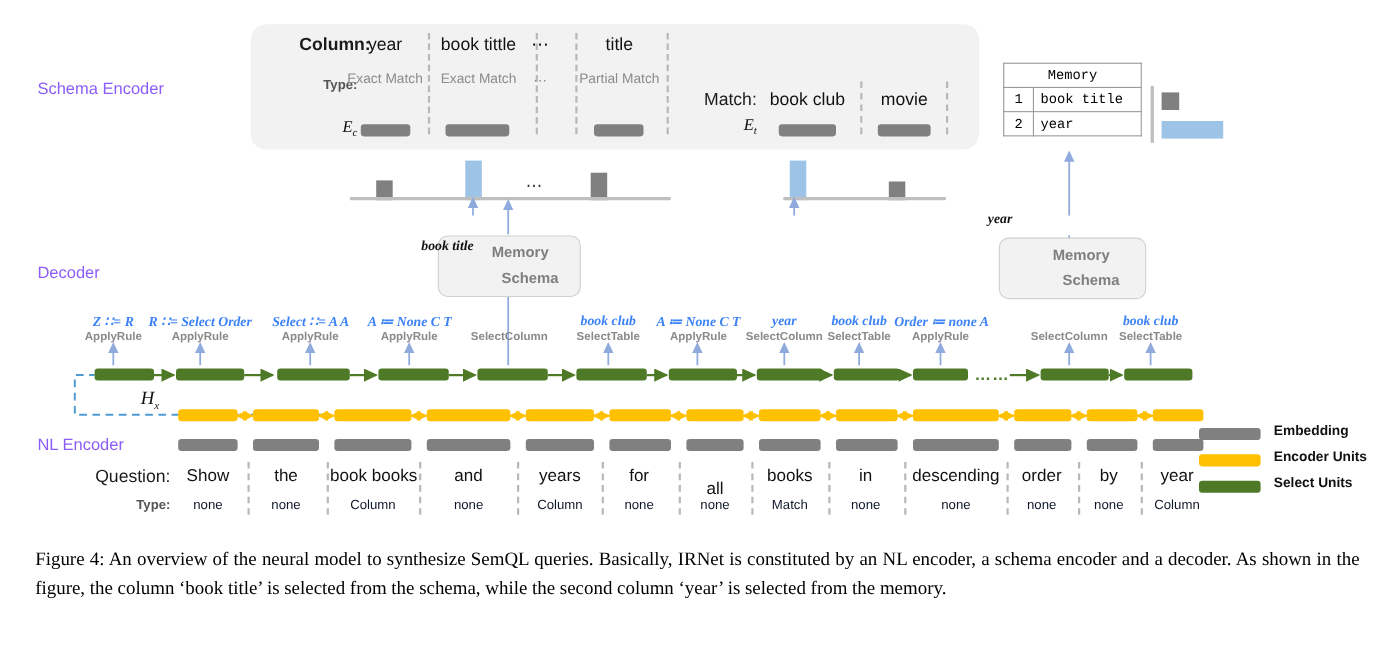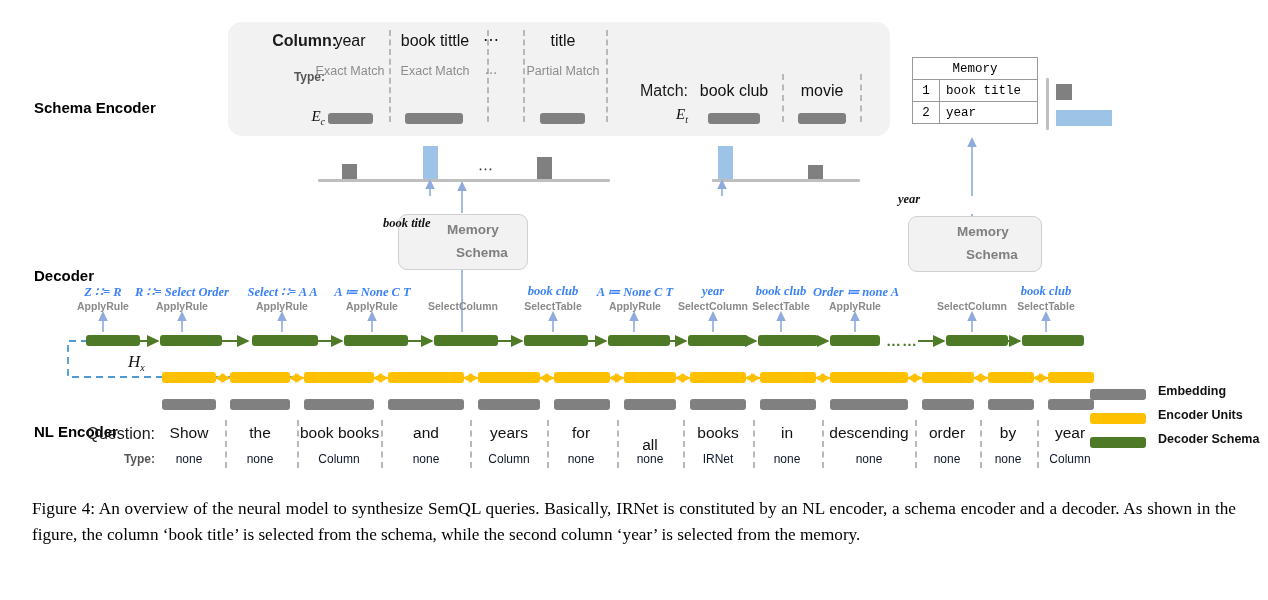--- a/index.html
+++ b/index.html
@@ -1,21 +1,21 @@
 <!DOCTYPE html>
 <html><head>
 <meta charset="utf-8">
 <style>
   html,body{margin:0;padding:0;background:#ffffff;}
   body{width:1268px;height:600px;font-family:"Liberation Sans",sans-serif;position:relative;overflow:hidden;}
   .fig{position:absolute;left:0;top:0;width:1268px;height:600px;}
   .abs{position:absolute;}
 
   
-  .sect{font-weight:bold;font-size:15px;color:#000000;white-space:nowrap;margin-top:27px;}
+  .sect{font-weight:normal;font-size:15px;color:#8b5cf6;white-space:nowrap;}
 
   
   .schema-panel{
     background:#f2f2f2;border-radius:14px;
     left:228px;top:22px;width:662px;height:114px;
   }
   .vsep{border-left:2px dashed #b8b8b8;width:0;}
 
   .rowlabel{font-size:16px;color:#1a1a1a;white-space:nowrap;text-align:right;}
   .rowlabel.small{font-size:12px;font-weight:bold;color:#555;}
@@ -352,21 +352,21 @@
 
   <div class="abs qword" style="left:552px;top:424px;width:58px;">for</div>
   <div class="abs qtype" style="left:552px;top:452px;width:58px;">none</div>
   <div class="abs vsep" style="left:617px;top:420px;height:48px;"></div>
 
   <div class="abs qword" style="left:622px;top:424px;width:56px;margin-top:12px;">all</div>
   <div class="abs qtype" style="left:622px;top:452px;width:56px;">none</div>
   <div class="abs vsep" style="left:683px;top:420px;height:48px;"></div>
 
   <div class="abs qword" style="left:688px;top:424px;width:60px;">books</div>
-  <div class="abs qtype" style="left:688px;top:452px;width:60px;">IRNet</div>
+  <div class="abs qtype" style="left:688px;top:452px;width:60px;">Match</div>
   <div class="abs vsep" style="left:753px;top:420px;height:48px;"></div>
 
   <div class="abs qword" style="left:758px;top:424px;width:58px;">in</div>
   <div class="abs qtype" style="left:758px;top:452px;width:58px;">none</div>
   <div class="abs vsep" style="left:822px;top:420px;height:48px;"></div>
 
   <div class="abs qword" style="left:828px;top:424px;width:82px;">descending</div>
   <div class="abs qtype" style="left:828px;top:452px;width:82px;">none</div>
   <div class="abs vsep" style="left:915px;top:420px;height:48px;"></div>
 
@@ -381,17 +381,17 @@
   <div class="abs qword" style="left:1042px;top:424px;width:56px;">year</div>
   <div class="abs qtype" style="left:1042px;top:452px;width:56px;">Column</div>
 
   <div class="abs legswatch" style="left:1090px;top:389px;background:#808080;"></div>
   <div class="abs legtext" style="left:1158px;top:384px;">Embedding</div>
 
   <div class="abs legswatch" style="left:1090px;top:413px;background:#ffc000;"></div>
   <div class="abs legtext" style="left:1158px;top:408px;">Encoder Units</div>
 
   <div class="abs legswatch" style="left:1090px;top:437px;background:#4e7a27;"></div>
-  <div class="abs legtext" style="left:1158px;top:432px;">Decoder Schema</div>
+  <div class="abs legtext" style="left:1158px;top:432px;">Select Units</div>
 
   <div class="abs caption">Figure 4:   An overview of the neural model to synthesize SemQL queries.  Basically, IRNet is constituted by an NL encoder, a schema encoder and a decoder. As shown in the figure, the column ‘book title’ is selected from the schema, while the second column ‘year’ is selected from the memory.</div>
 
 </div>
 
 </body></html>

